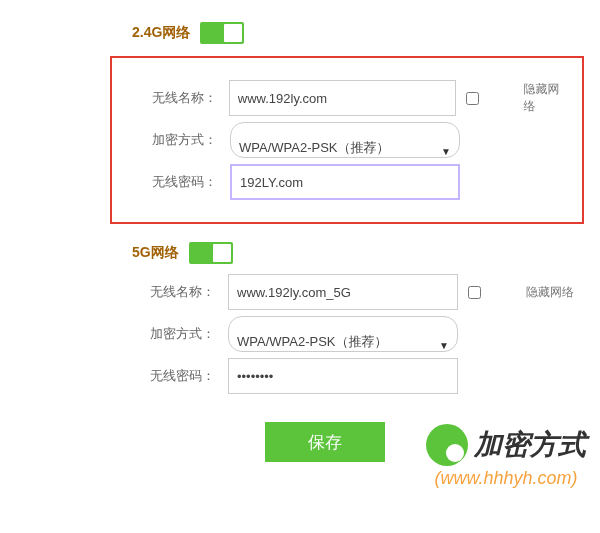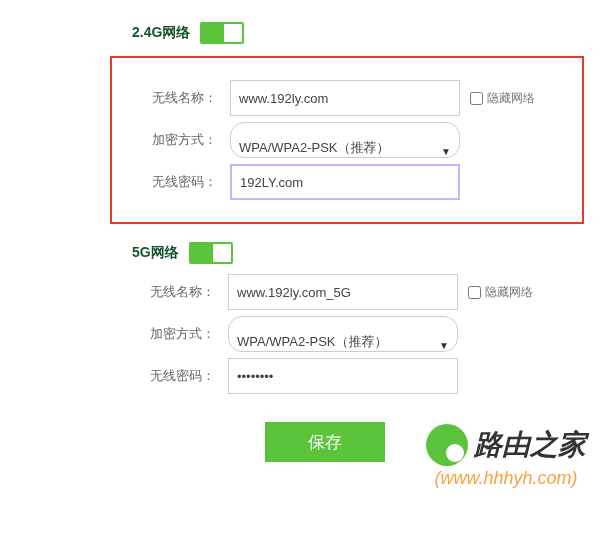--- a/index.html
+++ b/index.html
@@ -1,34 +1,34 @@
 <!DOCTYPE html>
 <html><head>
 <meta charset="utf-8">
 <style>
 * { box-sizing: border-box; margin: 0; padding: 0; }
 body { font-family: Arial, "Microsoft YaHei", sans-serif; font-size: 13px; color: #555; background: #fff; width: 600px; height: 533px; position: relative; }
 
 .section-header { display: flex; align-items: center; padding-left: 132px; margin-bottom: 12px; }
-.section-header .title { font-weight: bold; color: #14532d; font-size: 14px; margin-right: 10px; }
+.section-header .title { font-weight: bold; color: #a16207; font-size: 14px; margin-right: 10px; }
 .section-header.first { margin-top: 22px; }
 
 .toggle { width: 44px; height: 22px; background: #5bc43b; border-radius: 2px; position: relative; cursor: pointer; }
 .toggle .knob { position: absolute; right: 2px; top: 2px; width: 18px; height: 18px; background: #fff; border-radius: 1px; }
 
 .form-block { padding-left: 138px; }
 .form-block.highlighted-block { border: 2px solid #e33b2f; padding-top: 14px; padding-bottom: 14px; margin: 0 16px 18px 110px; padding-left: 28px; }
 
 .row { display: flex; align-items: center; margin: 10px 12px; height: 32px; }
 .label { width: 78px; text-align: left; color: #666; font-size: 13px; }
 .input, .select { width: 230px; height: 36px; border: 1px solid #ccc; padding: 0 8px; font-size: 13px; color: #444; background: #fff; }
 .input.highlighted { border: 2px solid #c4b5fd; outline: none; }
 .select { position: relative; display: flex; align-items: flex-end; cursor: pointer; border-radius: 14px; }
 .select .arrow { position: absolute; right: 8px; font-size: 10px; color: #333; }
-.checkbox-wrap { display: flex; align-items: center; margin-left: 10px; color: #777; font-size: 12px; }
+.checkbox-wrap { display: flex; align-items: center; margin-left: 10px; color: #777; font-size: 12px; gap: 41px; }
 .checkbox-wrap input { margin-right: 4px; }
 
 .save-row { text-align: center; margin-top: 30px; }
 .save-btn { display: inline-block; background: #5bc43b; color: #fff; border: none; width: 120px; height: 40px; font-size: 17px; cursor: pointer; margin-left: 50px; }
 
 .logo-wrap { position: absolute; right: 14px; bottom: 44px; text-align: right; }
 .logo-line { display: flex; align-items: center; justify-content: flex-end; gap: 6px; }
 .logo-icon { width: 42px; height: 42px; background: #5bc43b; border-radius: 50%; position: relative; }
 .logo-icon::after { content: ""; position: absolute; width: 18px; height: 18px; background: #fff; border-radius: 50%; right: 4px; bottom: 4px; }
 .logo-text { font-size: 28px; font-weight: bold; color: #333; font-style: italic; }
@@ -95,16 +95,16 @@
   </div>
 </div>
 
 <div class="save-row">
   <button class="save-btn">保存</button>
 </div>
 
 <div class="logo-wrap">
   <div class="logo-line">
     <div class="logo-icon"></div>
-    <span class="logo-text">路由之家</span>
+    <span class="logo-text">加密方式</span>
   </div>
   <div class="logo-url">(www.hhhyh.com)</div>
 </div>
 
 </body></html>

